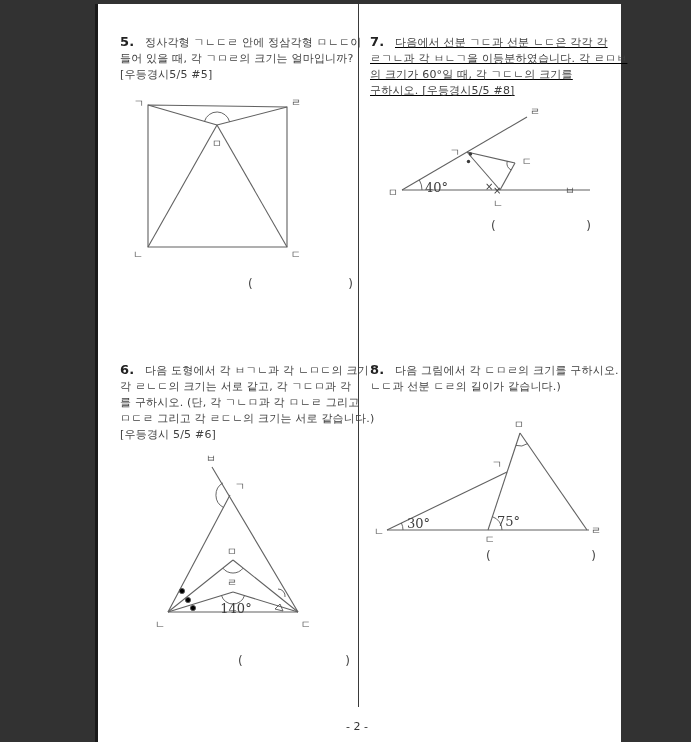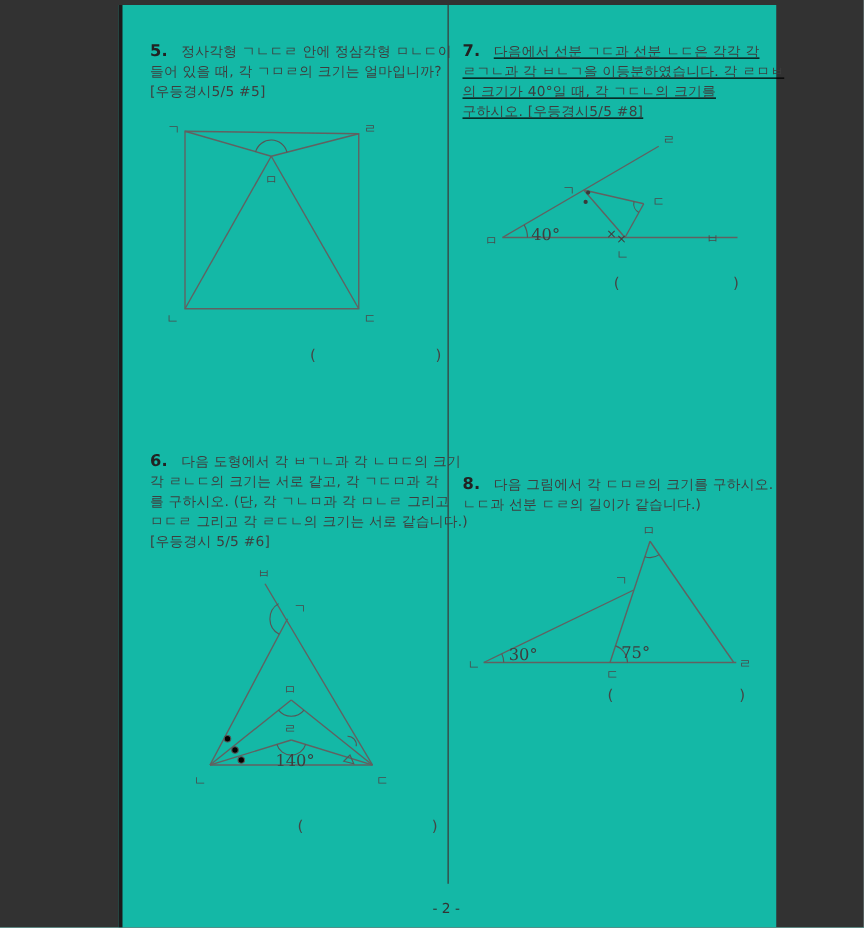--- a/index.html
+++ b/index.html
@@ -1,18 +1,18 @@
 <!DOCTYPE html>
 <html><head>
 <meta charset="utf-8">
 <style>
   html,body{margin:0;padding:0;}
   .canvas{position:relative;width:691px;height:742px;background:#323232;overflow:hidden;
           font-family:"DejaVu Sans",sans-serif;}
-  .page{position:absolute;left:95px;top:4px;width:523px;height:738px;background:#14b8a6;
+  .page{position:absolute;left:95px;top:4px;width:523px;height:738px;background:#ffffff;
         border-left:3px solid #1a1a1a;box-sizing:content-box;}
   .divider{position:absolute;left:260px;top:0;width:1px;height:703px;background:#3a3a3a;}
   .prob{position:absolute;white-space:nowrap;}
   .pl{font-size:11px;line-height:16px;color:#3e3e3e;letter-spacing:0.2px;}
   .pnum{font-size:13px;font-weight:bold;color:#222;display:inline-block;width:25px;}
   .figlayer{position:absolute;left:0;top:0;pointer-events:none;}
   .figlayer line,.figlayer path,.figlayer polygon{stroke:#616161;stroke-width:1.1;fill:none;}
   .figlayer .mark{stroke:#565656;stroke-width:0.9;}
   .figlayer .dot{fill:#3a3a3a;stroke:none;}
   .flabel{font-family:"DejaVu Sans",sans-serif;font-size:10.5px;fill:#4a4a4a;stroke:none;text-anchor:middle;}
@@ -32,33 +32,33 @@
 
     <div class="prob" style="left:22px;top:30px;">
       <div class="pl"><span class="pnum">5.</span><span>정사각형 ㄱㄴㄷㄹ 안에 정삼각형 ㅁㄴㄷ이</span></div>
       <div class="pl">들어 있을 때, 각 ㄱㅁㄹ의 크기는 얼마입니까?</div>
       <div class="pl">[우등경시5/5 #5]</div>
     </div>
 
     <div class="prob" style="left:272px;top:30px;text-decoration:underline;">
       <div class="pl"><span class="pnum">7.</span><span>다음에서 선분 ㄱㄷ과 선분 ㄴㄷ은 각각 각</span></div>
       <div class="pl">ㄹㄱㄴ과 각 ㅂㄴㄱ을 이등분하였습니다. 각 ㄹㅁㅂ</div>
-      <div class="pl">의 크기가 40°일 때, 각 ㄱㄷㄴ의 크기를</div>
+      <div class="pl">의 크기가 60°일 때, 각 ㄱㄷㄴ의 크기를</div>
       <div class="pl">구하시오. [우등경시5/5 #8]</div>
     </div>
 
     <div class="prob" style="left:22px;top:358px;">
       <div class="pl"><span class="pnum">6.</span><span>다음 도형에서 각 ㅂㄱㄴ과 각 ㄴㅁㄷ의 크기</span></div>
       <div class="pl">각 ㄹㄴㄷ의 크기는 서로 같고, 각 ㄱㄷㅁ과 각</div>
       <div class="pl">를 구하시오. (단, 각 ㄱㄴㅁ과 각 ㅁㄴㄹ 그리고</div>
       <div class="pl">ㅁㄷㄹ 그리고 각 ㄹㄷㄴ의 크기는 서로 같습니다.)</div>
       <div class="pl">[우등경시 5/5 #6]</div>
     </div>
 
-    <div class="prob" style="left:272px;top:376px;">
+    <div class="prob" style="left:272px;top:358px;">
       <div class="pl"><span class="pnum">8.</span><span>다음 그림에서 각 ㄷㅁㄹ의 크기를 구하시오.</span></div>
       <div class="pl">ㄴㄷ과 선분 ㄷㄹ의 길이가 같습니다.)</div>
     </div>
 
     <svg class="figlayer" width="523" height="738" viewBox="0 0 523 738">
 
       <g>
         <polygon points="50,101 189,103 189,243 50,243"></polygon>
         <line x1="50" y1="101" x2="119" y2="121"></line>
         <line x1="189" y1="103" x2="119" y2="121"></line>

